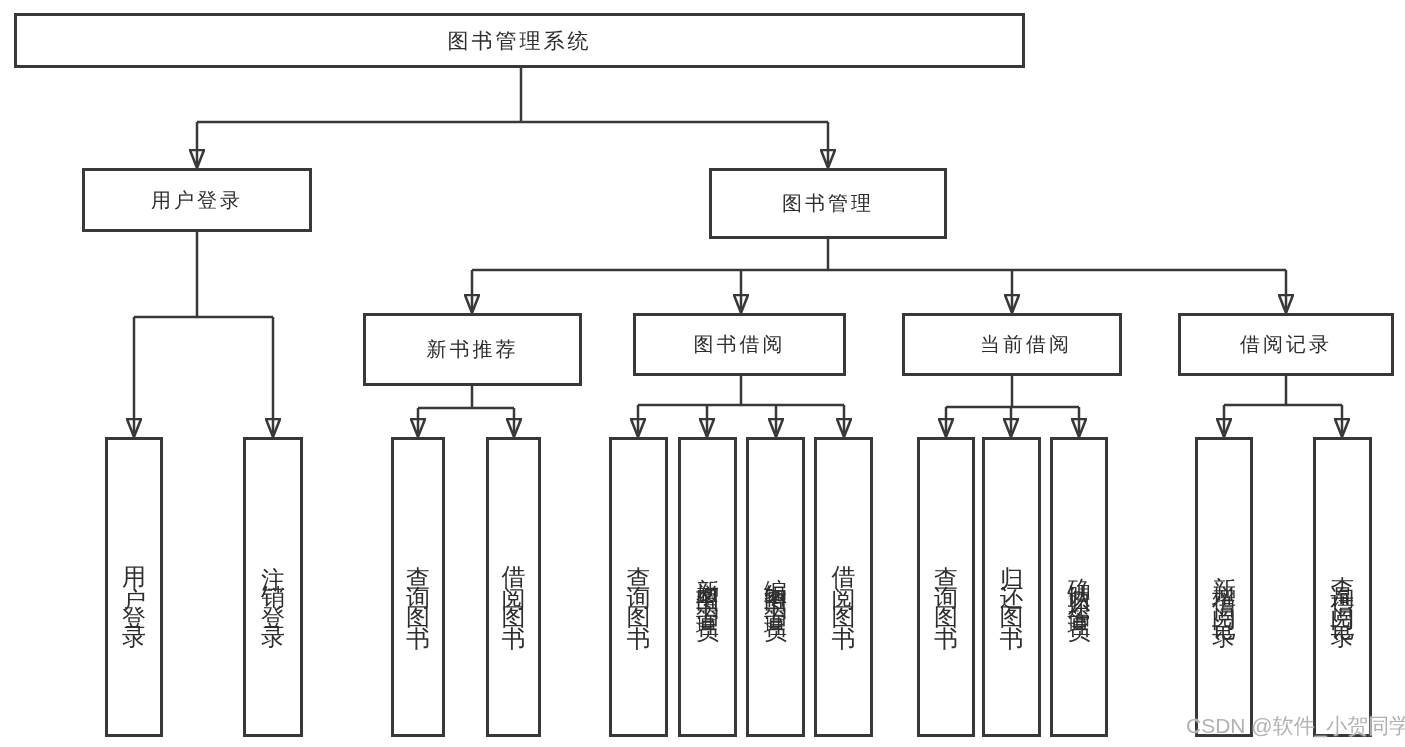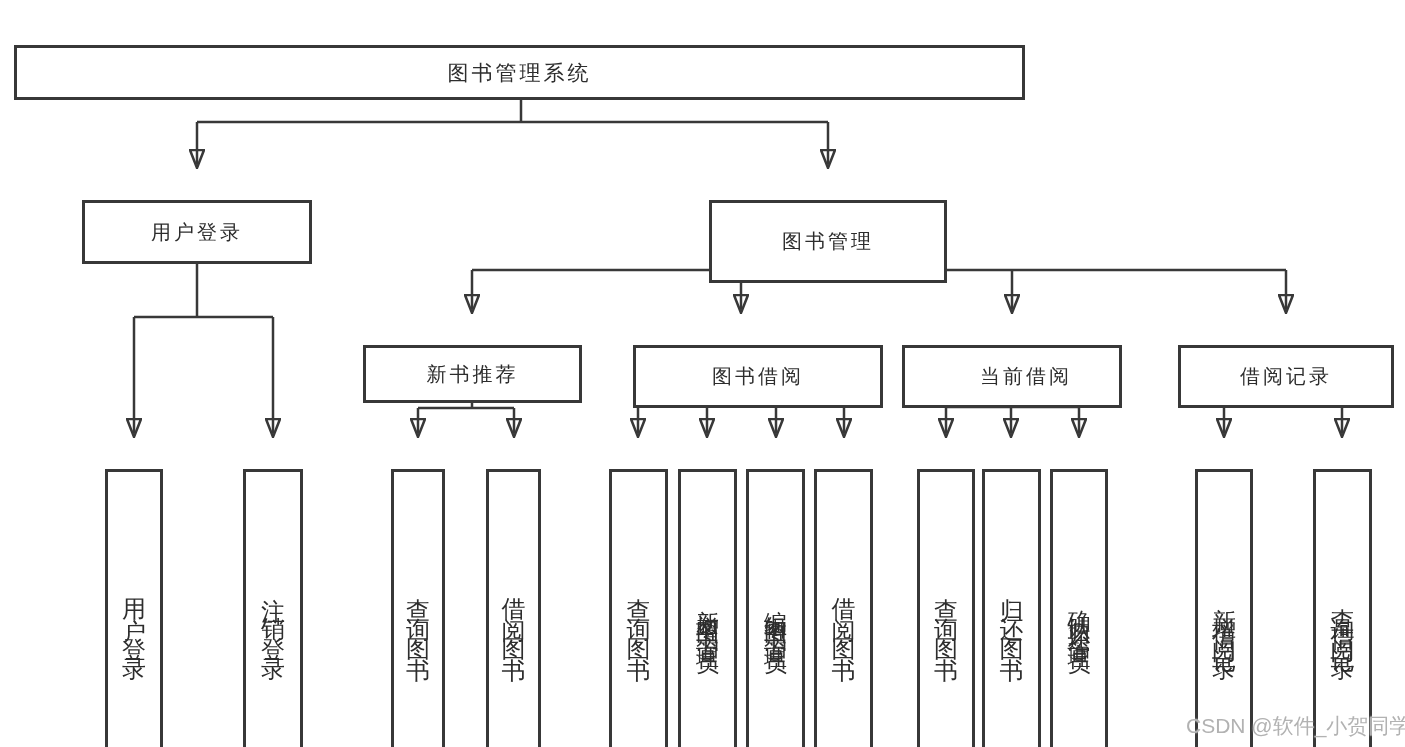--- a/index.html
+++ b/index.html
@@ -25,21 +25,20 @@
   .box {
     position: absolute;
     box-sizing: border-box;
     background: #ffffff;
     border: 3px solid #383838;
     display: flex;
     align-items: center;
     justify-content: center;
     z-index: 2;
     color: #2d2d2d;
-    margin-top: 32px;
   }
   .box.h-label { font-size: 20px; letter-spacing: 3px; white-space: nowrap; }
   .box.root-box { font-size: 21px; }
   .leaf {
     top: 437px;
     height: 300px;
   }
   .leaf span {
     writing-mode: vertical-rl;
     text-orientation: mixed;
@@ -107,28 +106,28 @@
     <path d="M1342,405 V433" marker-end="url(#arrow)"></path>
   </svg>
 
   <div class="box h-label root-box" style="left:14px; top:13px; width:1011px; height:55px;">
     <span>图书管理系统</span>
   </div>
 
   <div class="box h-label" style="left:82px; top:168px; width:230px; height:64px;">
     <span>用户登录</span>
   </div>
-  <div class="box h-label" style="left:709px; top:168px; width:238px; height:83px;">
+  <div class="box h-label" style="left:709px; top:168px; width:238px; height:71px;">
     <span>图书管理</span>
   </div>
 
-  <div class="box h-label" style="left:363px; top:313px; width:219px; height:58px;">
+  <div class="box h-label" style="left:363px; top:313px; width:219px; height:73px;">
     <span>新书推荐</span>
   </div>
-  <div class="box h-label" style="left:633px; top:313px; width:250px; height:63px;">
+  <div class="box h-label" style="left:633px; top:313px; width:213px; height:63px;">
     <span>图书借阅</span>
   </div>
   <div class="box h-label" style="left:902px; top:313px; width:220px; height:63px;padding-left:28px;">
     <span>当前借阅</span>
   </div>
   <div class="box h-label" style="left:1178px; top:313px; width:216px; height:63px;">
     <span>借阅记录</span>
   </div>
 
   <div class="box leaf" style="left:105px; width:58px;">

